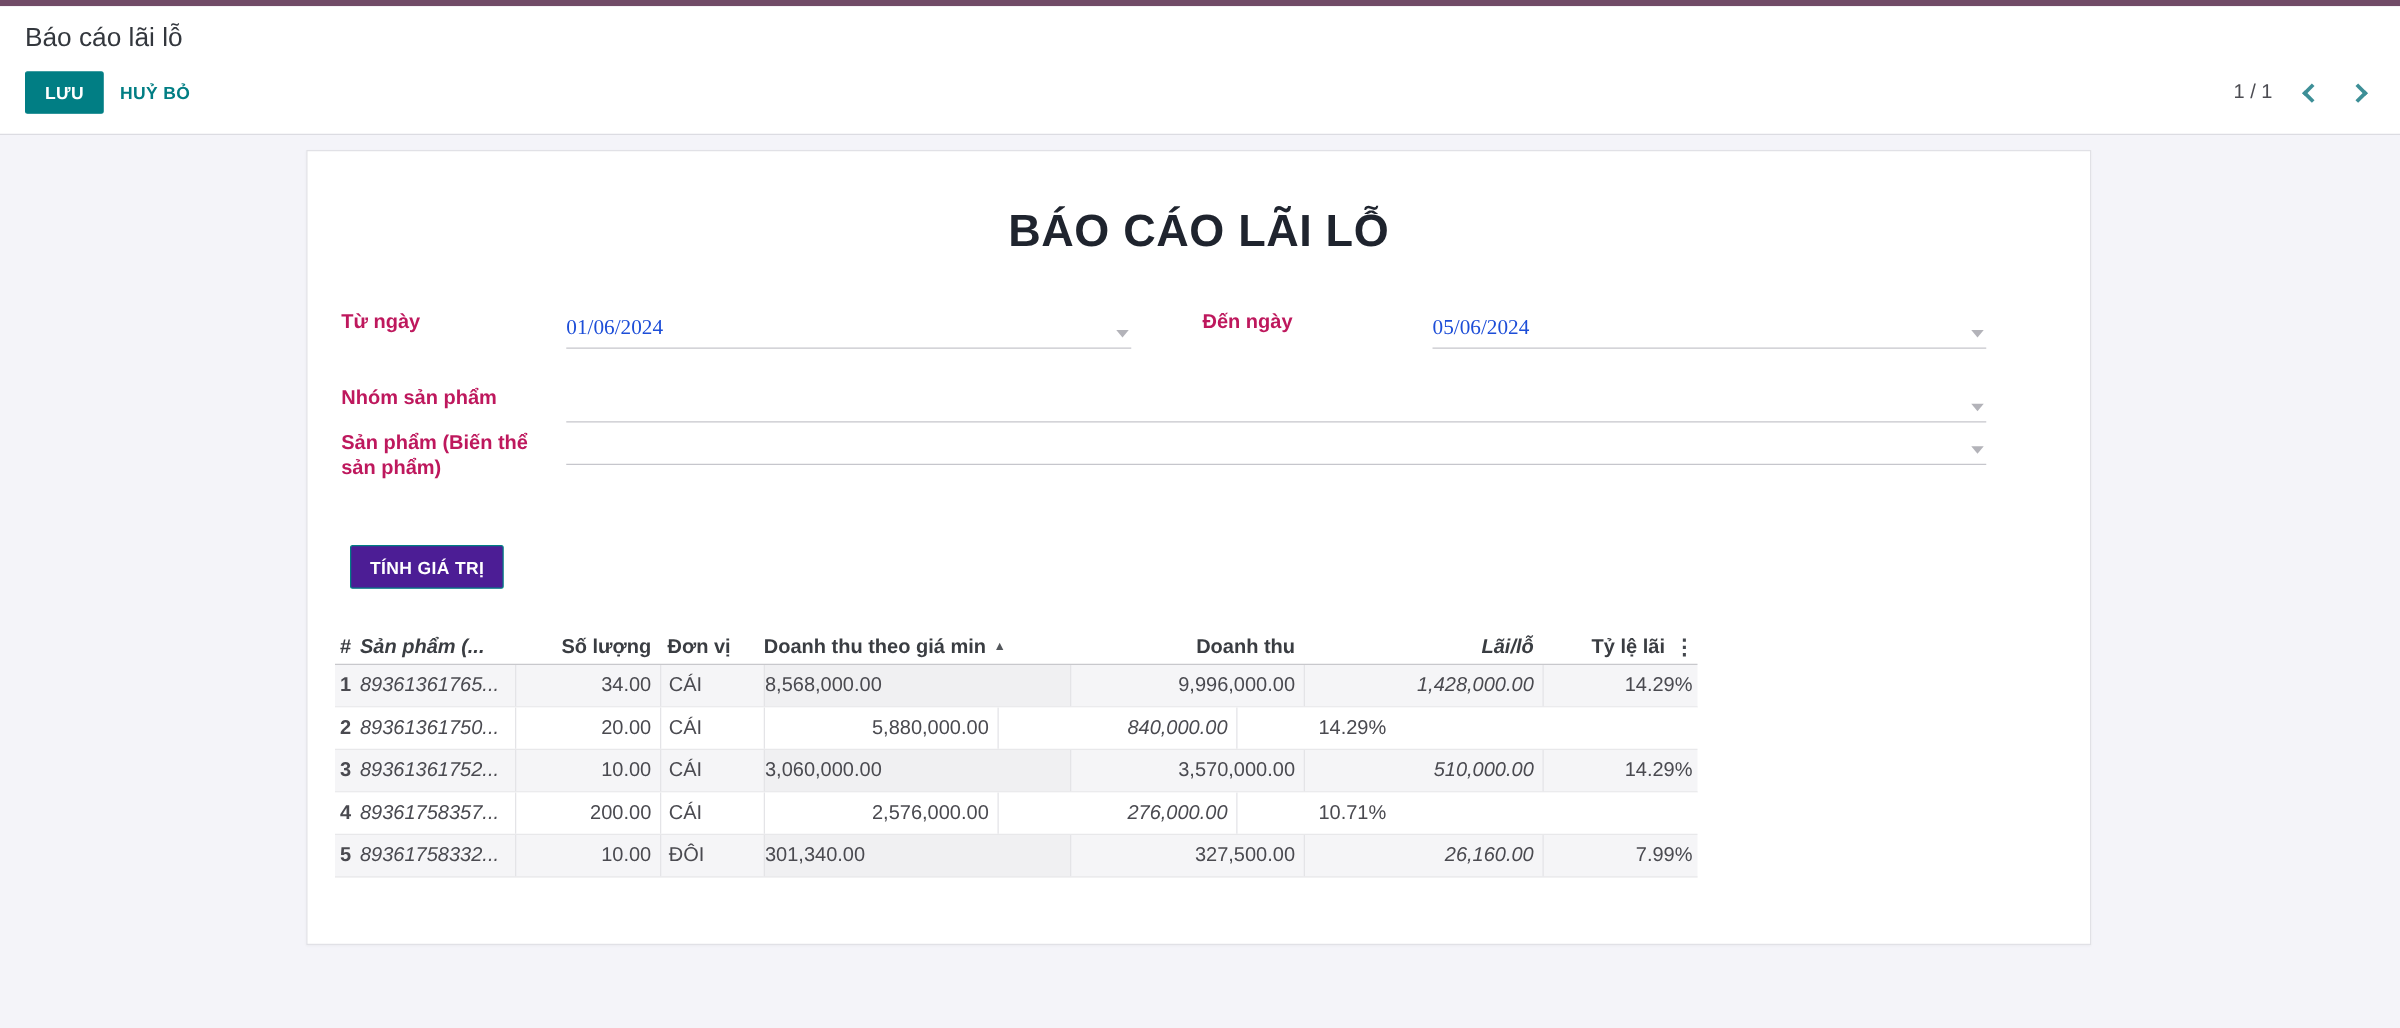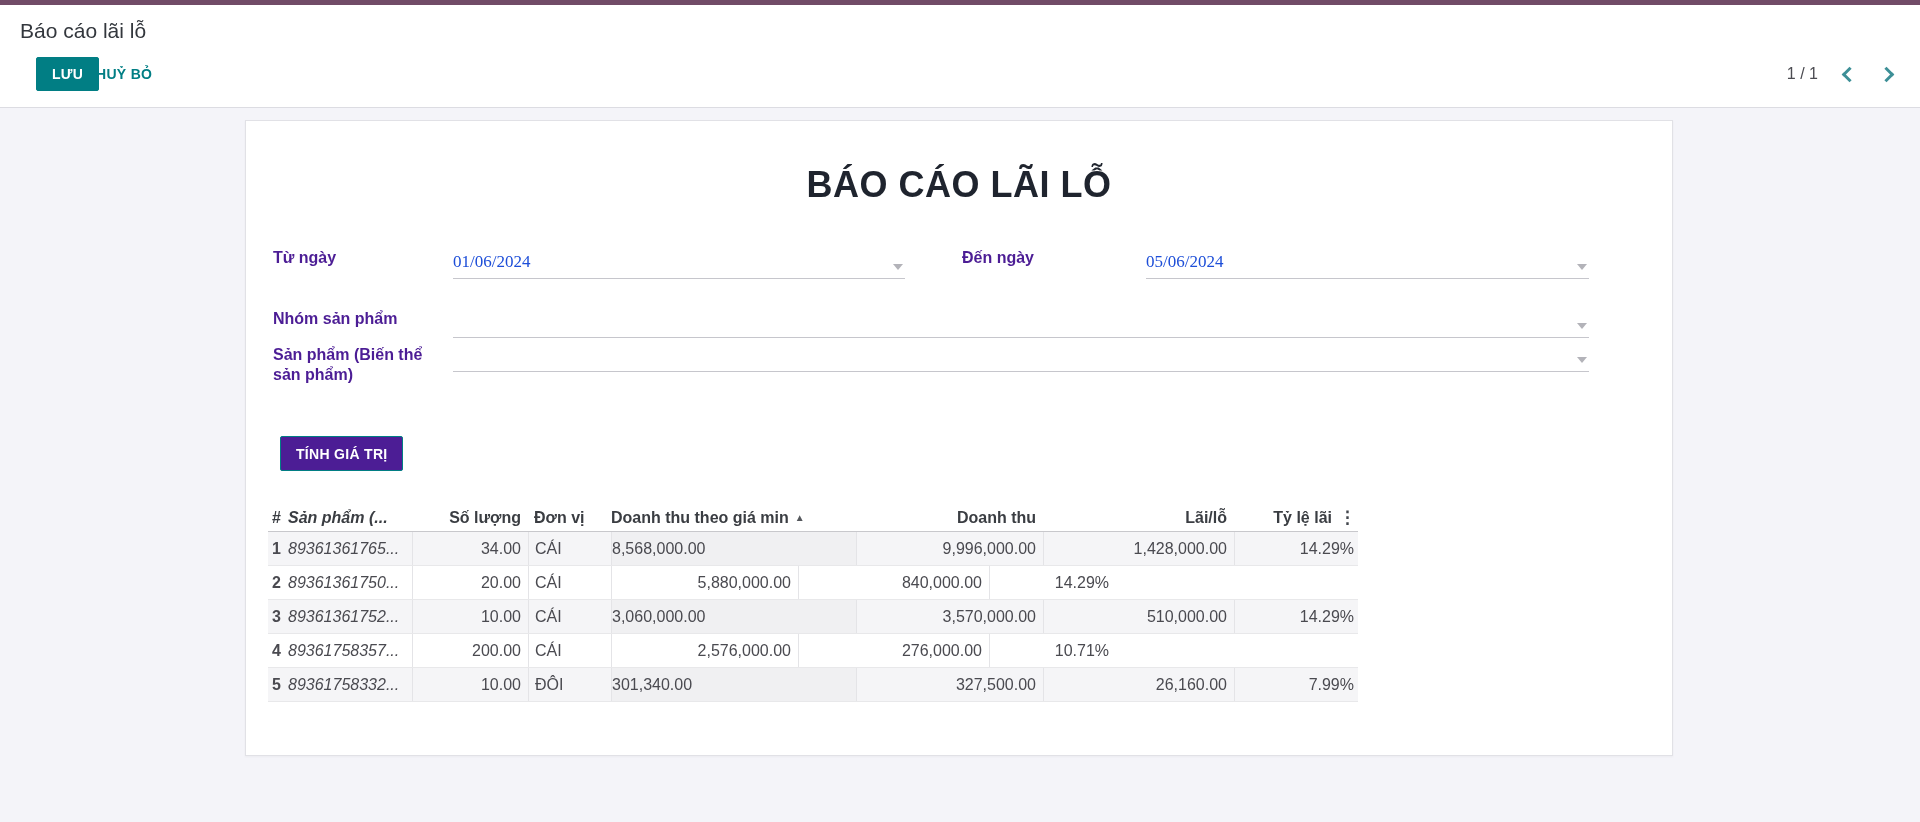--- a/index.html
+++ b/index.html
@@ -7,21 +7,21 @@
     font-family:"Liberation Sans", sans-serif; background:#f4f4f9; }
   .screen { position:relative; width:1920px; height:822px; }
 
   
   .accent-strip { position:absolute; left:0; top:0; width:100%; height:5px; background:#714B67; }
 
   
   .statusbar { position:absolute; left:0; top:5px; width:100%; height:103px;
     background:#ffffff; border-bottom:1px solid #dcdce2; }
   .page-title { position:absolute; left:20px; top:14px; font-size:21px; color:#33373d; }
-  .btn-save { position:absolute; left:36px; top:52px; height:34px; padding:0 15px;
+  .btn-save { position:absolute; left:20px; top:52px; height:34px; padding:0 15px;
     background:#017e84; color:#fff; border:1px solid #017e84; font-size:14px; font-weight:700;
     letter-spacing:.3px; border-radius:2px; cursor:pointer;
     font-family:"Liberation Sans", sans-serif; }
   .btn-cancel { position:absolute; left:88px; top:52px; height:34px; padding:0 8px;
     background:transparent; color:#017e84; border:none; font-size:14px; font-weight:700;
     letter-spacing:.3px; cursor:pointer; font-family:"Liberation Sans", sans-serif; }
   .pager { position:absolute; right:28px; top:60px; display:flex; align-items:center; gap:26px; }
   .pager-text { font-size:16px; color:#4c4c52; }
   .chev { width:11px; height:11px; border-left:3px solid #3d8f97; border-bottom:3px solid #3d8f97;
     display:inline-block; cursor:pointer; }
@@ -30,21 +30,21 @@
 
   
   .content { position:absolute; left:0; top:109px; width:100%; height:713px; background:#f4f4f9; }
   .card { position:absolute; left:245px; top:11px; width:1428px; height:636px;
     background:#ffffff; border:1px solid #e1e1e6; box-shadow:0 1px 2px rgba(0,0,0,.04); }
 
   .card-title { position:absolute; left:0; top:43px; width:100%; text-align:center;
     font-size:36px; font-weight:700; color:#1f242e; letter-spacing:.5px; }
 
   
-  .flabel { position:absolute; font-size:16px; font-weight:700; color:#4c1d95; line-height:20px; }
+  .flabel { position:absolute; font-size:16px; font-weight:700; color:#be185d; line-height:20px; }
   .ffield { position:absolute; border-bottom:1px solid #c6c6cc; height:30px; }
   .ffield input { width:100%; height:100%; border:none; outline:none; background:transparent;
     font-size:17px; color:#1d4ed8; font-family:Liberation Serif, serif; padding:0 18px 4px 0; }
   .caret { position:absolute; right:2px; bottom:8px; width:0; height:0;
     border-left:5px solid transparent; border-right:5px solid transparent;
     border-top:6px solid #b3b3b9; cursor:pointer; }
 
   .btn-compute { position:absolute; left:34px; top:315px; height:35px; padding:0 15px;
     background:#4c1d95; color:#fff; border:1px solid #017e84; font-size:14px; font-weight:700;
     letter-spacing:.3px; border-radius:2px; cursor:pointer;
@@ -57,21 +57,21 @@
   .trow:nth-child(odd)  { background:#f5f5f7; }
   .thead { display:flex; height:28px; align-items:center; position:relative;
     border-bottom:1px solid #c8c8cc; font-weight:700; color:#3a3d42; background:#fff; }
   .cell { height:100%; display:flex; align-items:center; overflow:hidden; white-space:nowrap; }
   .c-idx     { width:20px;  padding-left:4px;  font-weight:700; }
   .c-product { width:124px; padding-left:0;font-style:italic; }
   .c-qty     { width:116px; justify-content:flex-end; padding-right:7px; }
   .c-unit    { width:83px;  padding-left:6px; }
   .c-min     { width:245px; justify-content:flex-start; padding-right:9px; }
   .c-rev     { width:187px; justify-content:flex-end; padding-right:7px; }
-  .c-profit  { width:191px; justify-content:flex-end; padding-right:7px; }
+  .c-profit  { width:191px; justify-content:flex-end; padding-right:7px;font-style:italic; }
   .c-margin  { width:124px; justify-content:flex-end; padding-right:4px; }
   .trow .c-qty, .trow .c-unit, .trow .c-min, .trow .c-rev, .trow .c-profit, .trow .c-margin {
     border-left:1px solid #e4e4e7; }
   .trow .c-min { background:rgba(0,0,0,0.018); }
   .thead .cell { cursor:pointer; }
   .thead .c-margin { padding-right:26px; }
   .sort-arrow { font-size:10px; margin-left:6px; color:#54575c; }
   .kebab { position:absolute; right:2px; top:4px; font-size:17px; font-weight:700;
     color:#43474d; cursor:pointer; line-height:20px; }
 </style>

